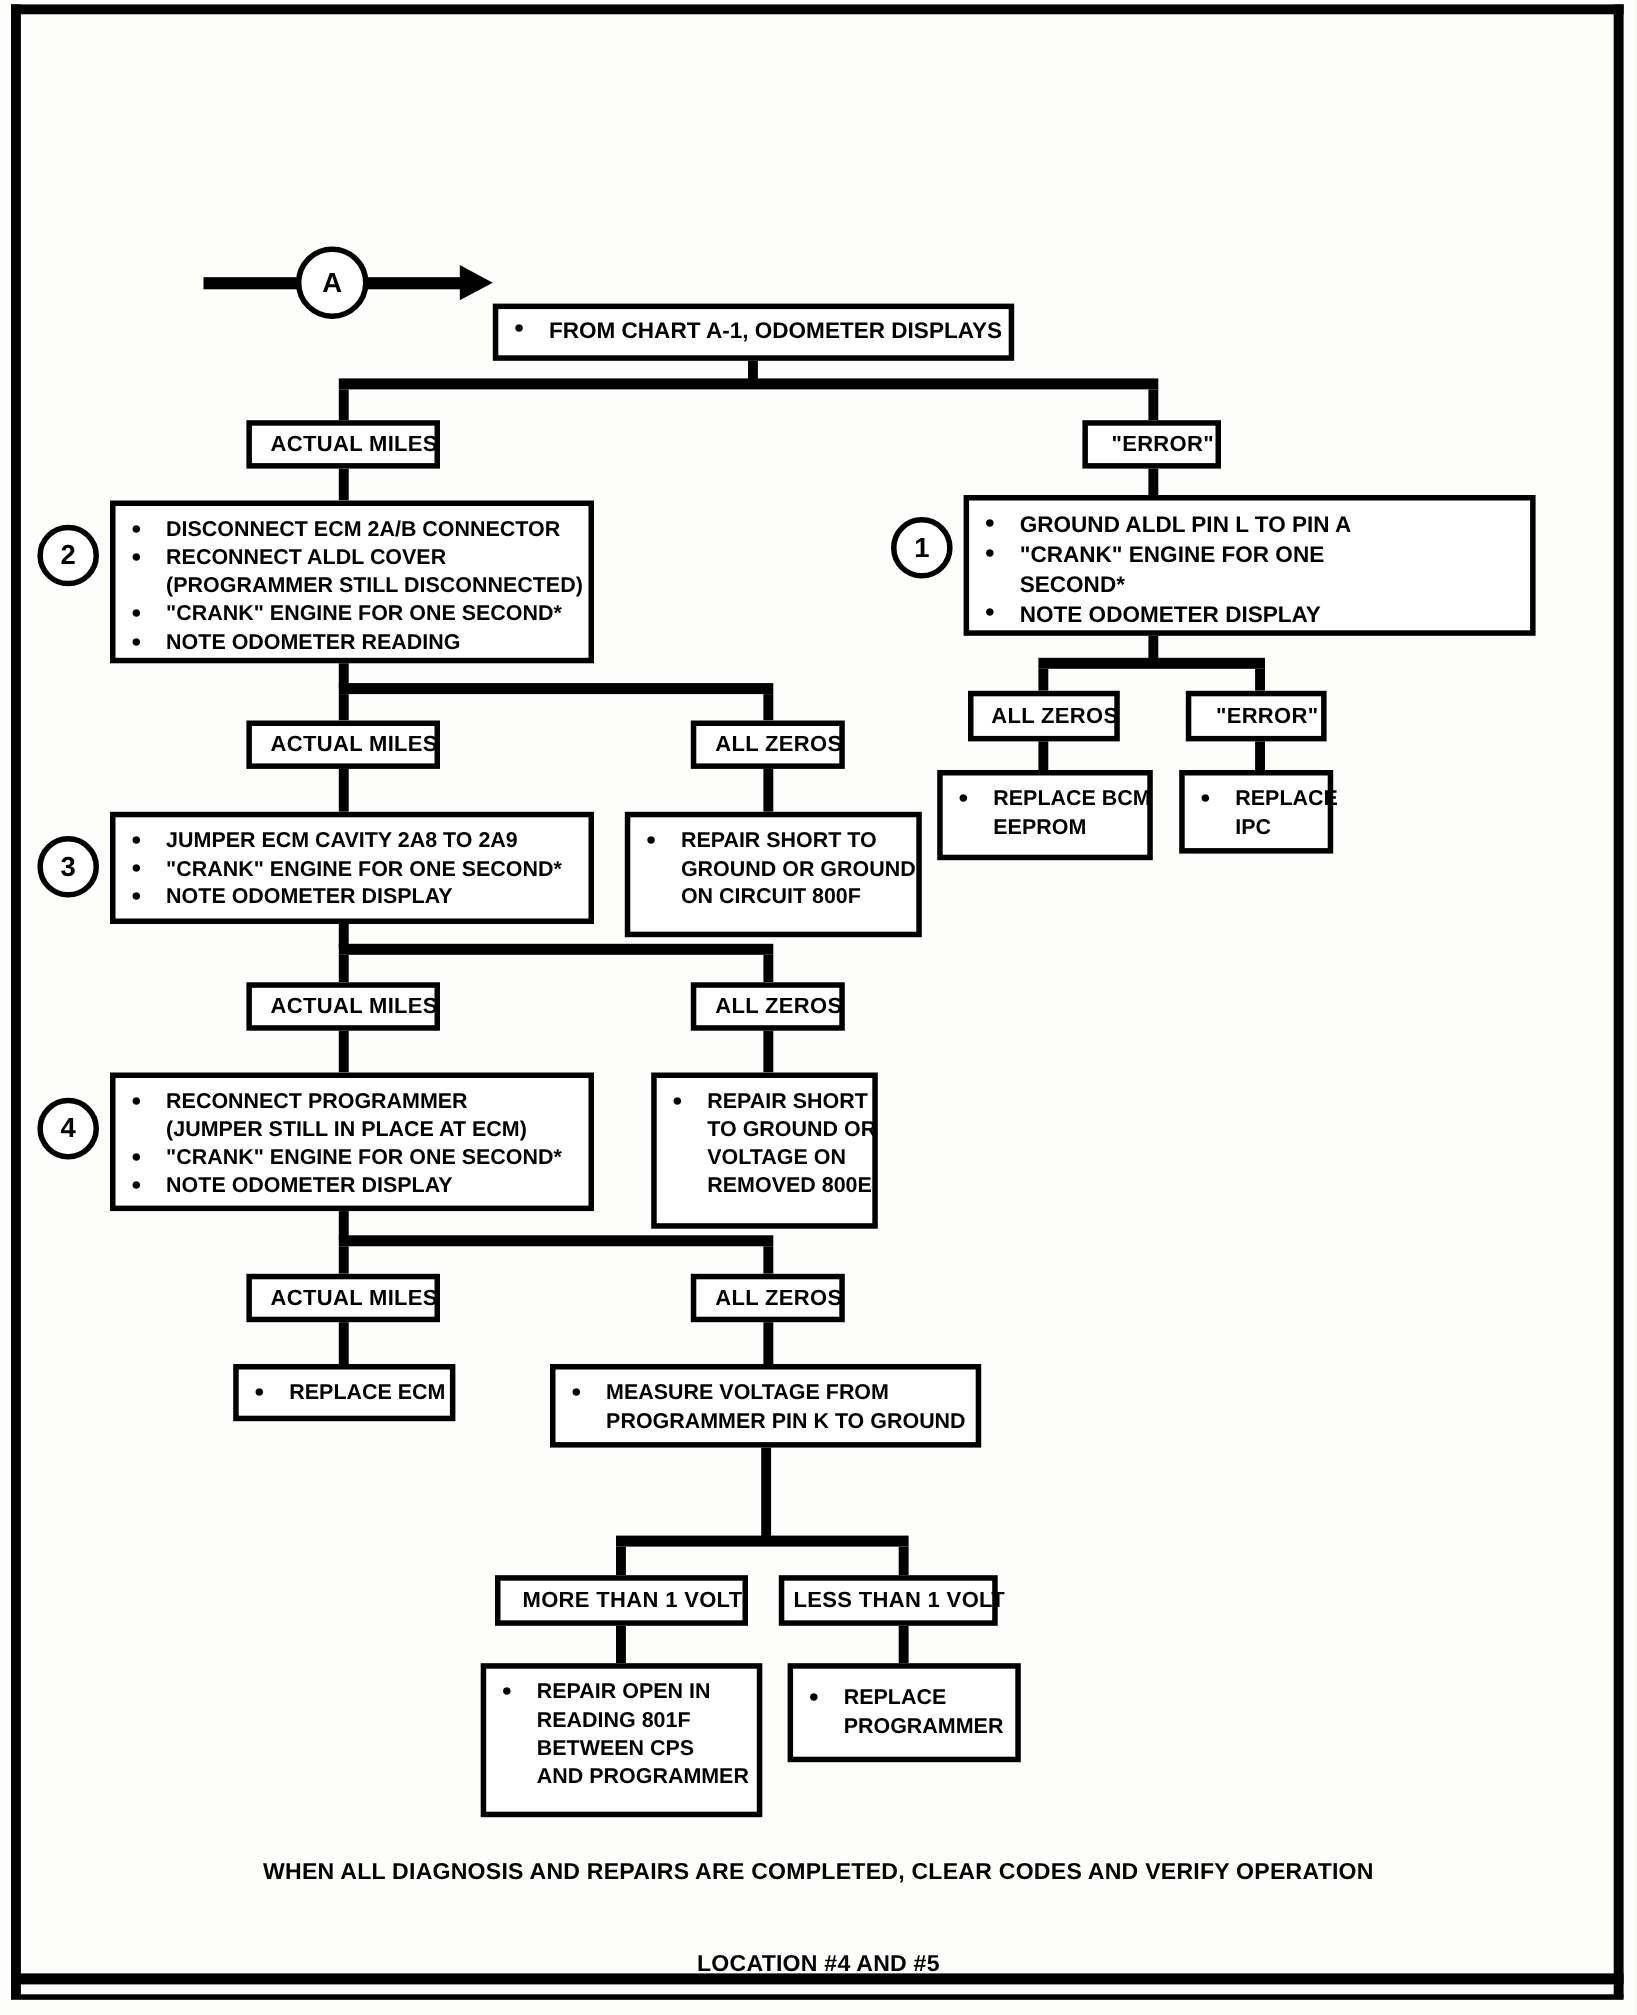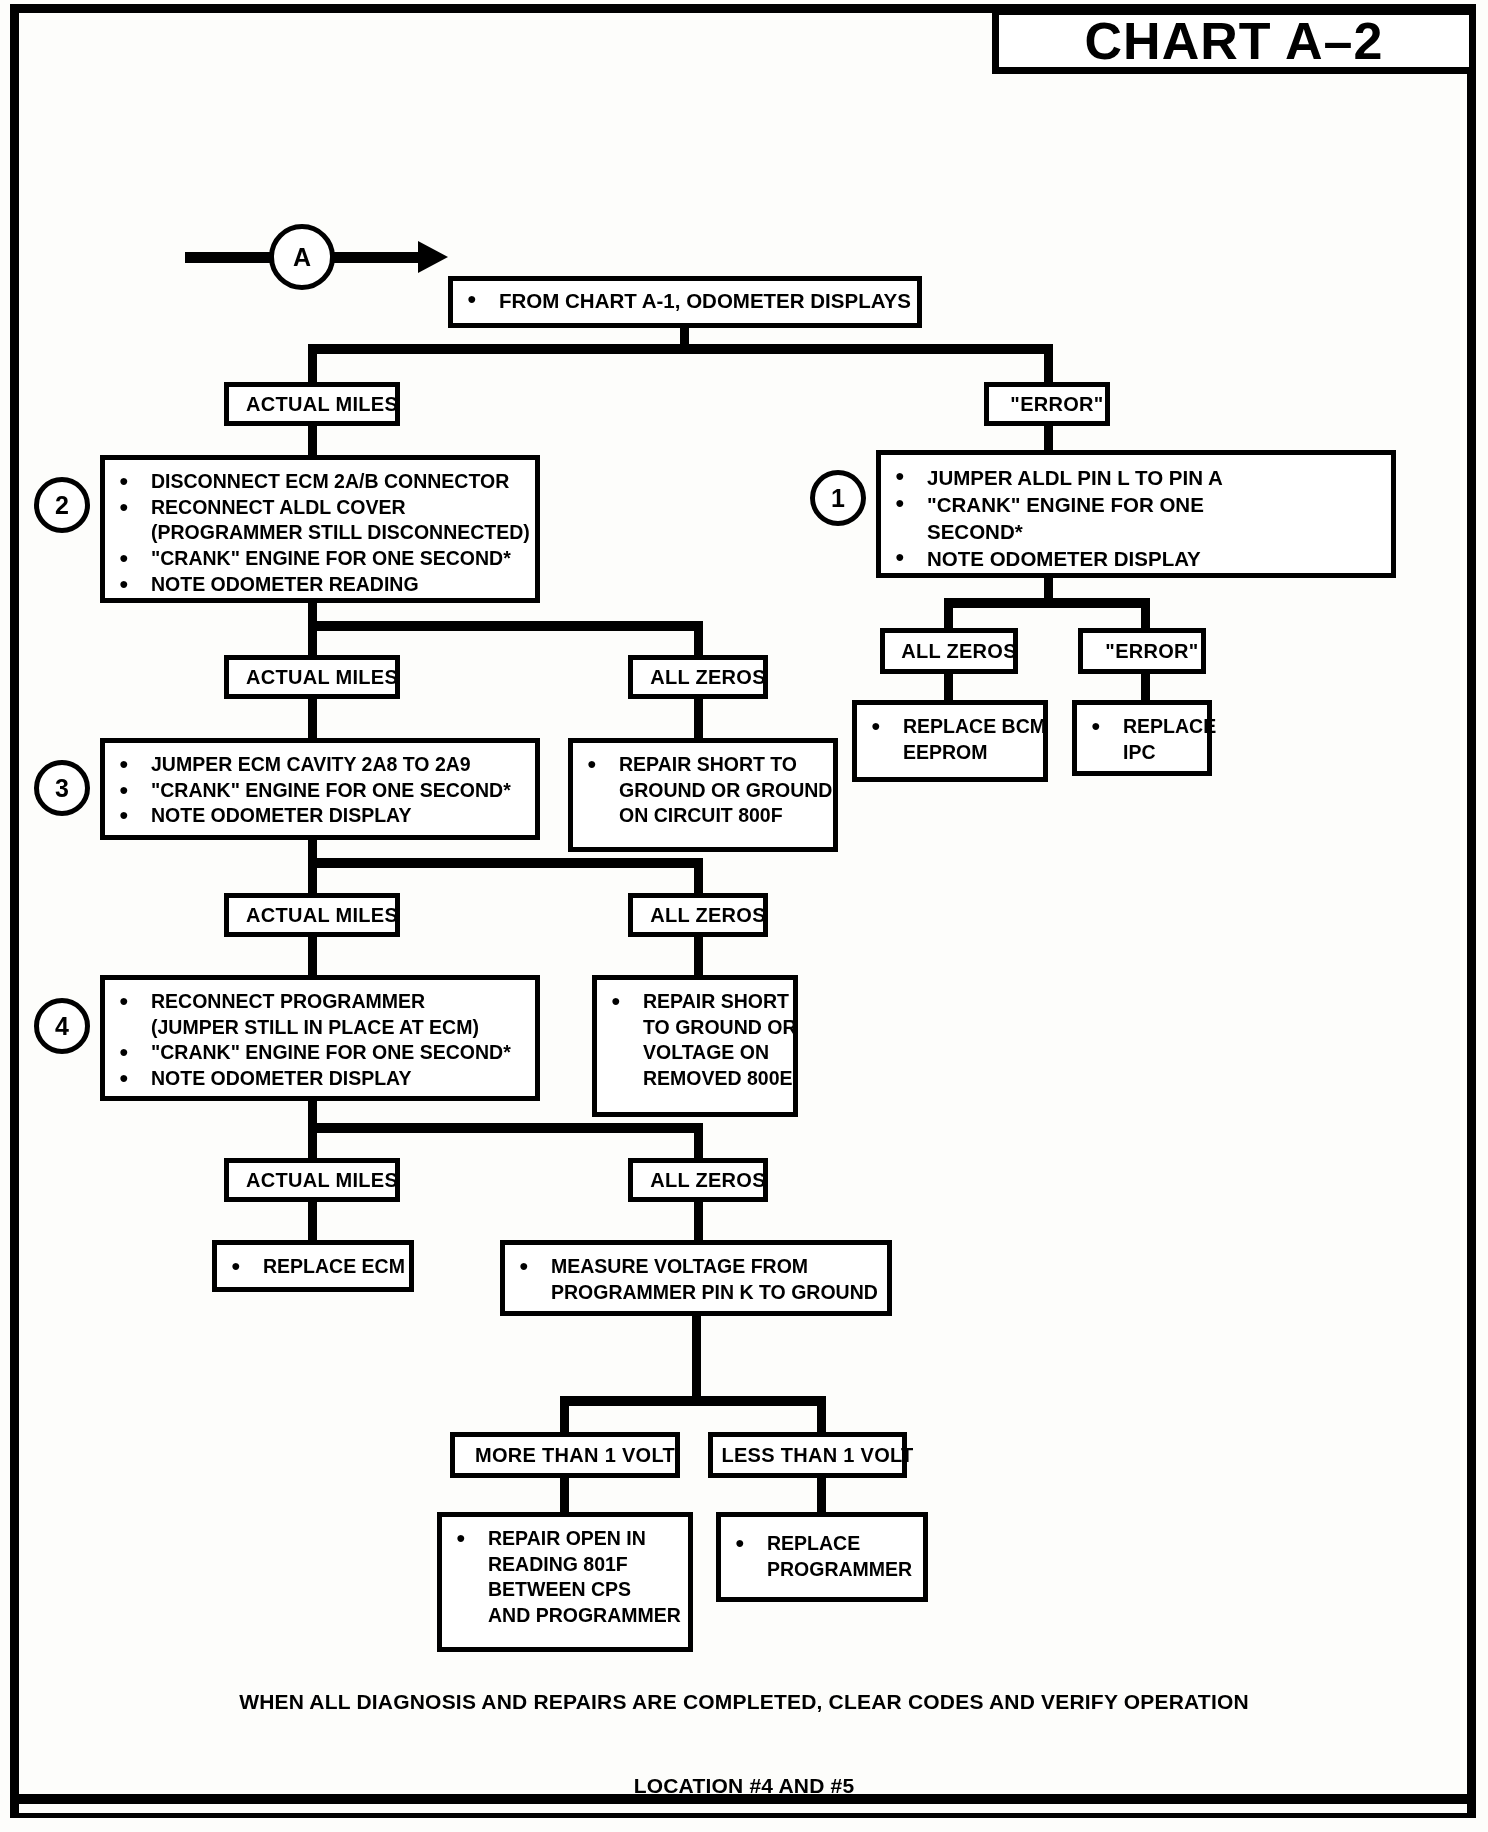--- a/index.html
+++ b/index.html
@@ -37,23 +37,20 @@
 <body>
 
 <div class="page">
 
   <div class="ln" style="left:10px; top:4px; width:9px; height:1812px;"></div>
   <div class="ln" style="left:10px; top:4px; width:1466px; height:9px;"></div>
   <div class="ln" style="left:1467px; top:4px; width:9px; height:1812px;"></div>
   <div class="ln" style="left:10px; top:1794px; width:1466px; height:10px;"></div>
   <div class="ln" style="left:10px; top:1813px; width:1466px; height:5px;"></div>
 
-  <div class="title-box" style="left:992px; top:8px; width:484px; height:66px;">
-    <span>CHART A–2</span>
-  </div>
 
   <div class="ln" style="left:185px; top:252px; width:88px; height:11px;"></div>
   <div class="circ" style="left:269px; top:224px; width:66px; height:66px;">
     <span>A</span>
   </div>
   <div class="ln" style="left:333px; top:252px; width:88px; height:11px;"></div>
   <div class="arrowhead" style="left:418px; top:241px;"></div>
 
   <div class="bx blist big" style="left:448px; top:276px; width:474px; height:52px; padding-top:6px;">
     <div class="brow">
@@ -101,21 +98,21 @@
       </div>
   </div>
 
   <div class="ln" style="left:1044px; top:426px; width:9px; height:24px;"></div>
   <div class="circ" style="left:810px; top:470px; width:56px; height:56px;">
     <span>1</span>
   </div>
   <div class="bx blist big" style="left:876px; top:450px; width:520px; height:128px;">
     <div class="brow">
         <span class="dot">●</span>
-        <span class="txt">JUMPER ALDL PIN L TO PIN A</span>
+        <span class="txt">GROUND ALDL PIN L TO PIN A</span>
       </div>
     <div class="brow">
         <span class="dot">●</span>
         <span class="txt">"CRANK" ENGINE FOR ONE</span>
       </div>
     <div class="brow">
         <span class="dot"></span>
         <span class="txt">SECOND*</span>
       </div>
     <div class="brow">

